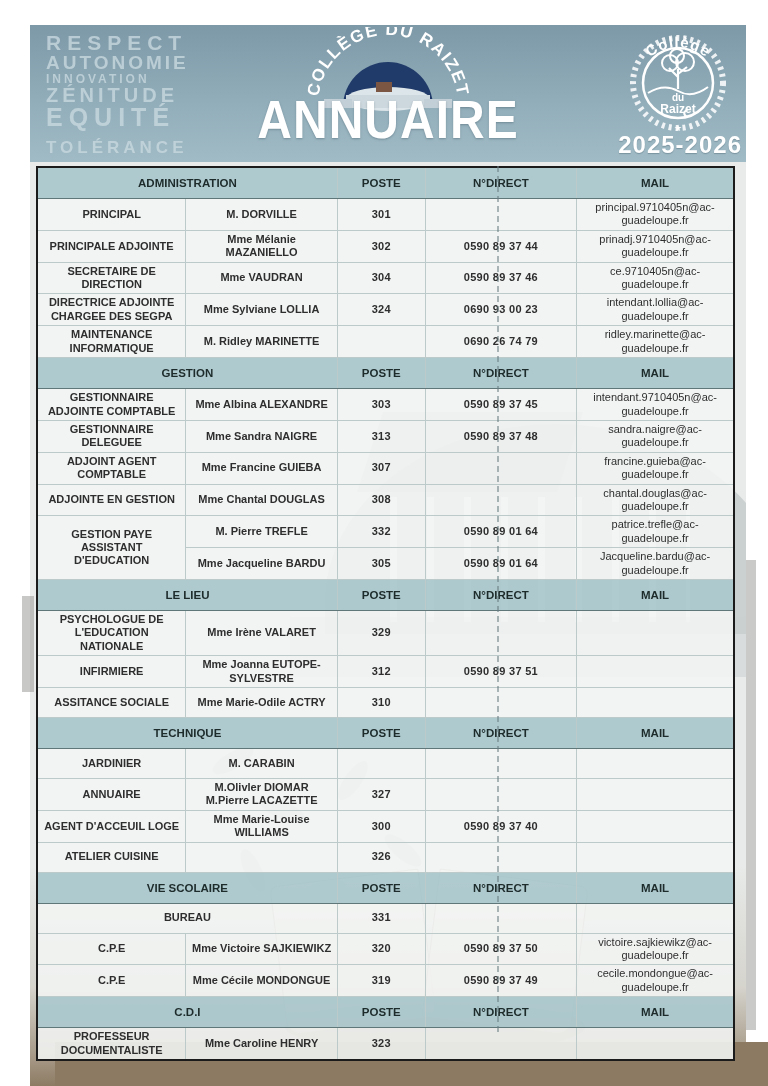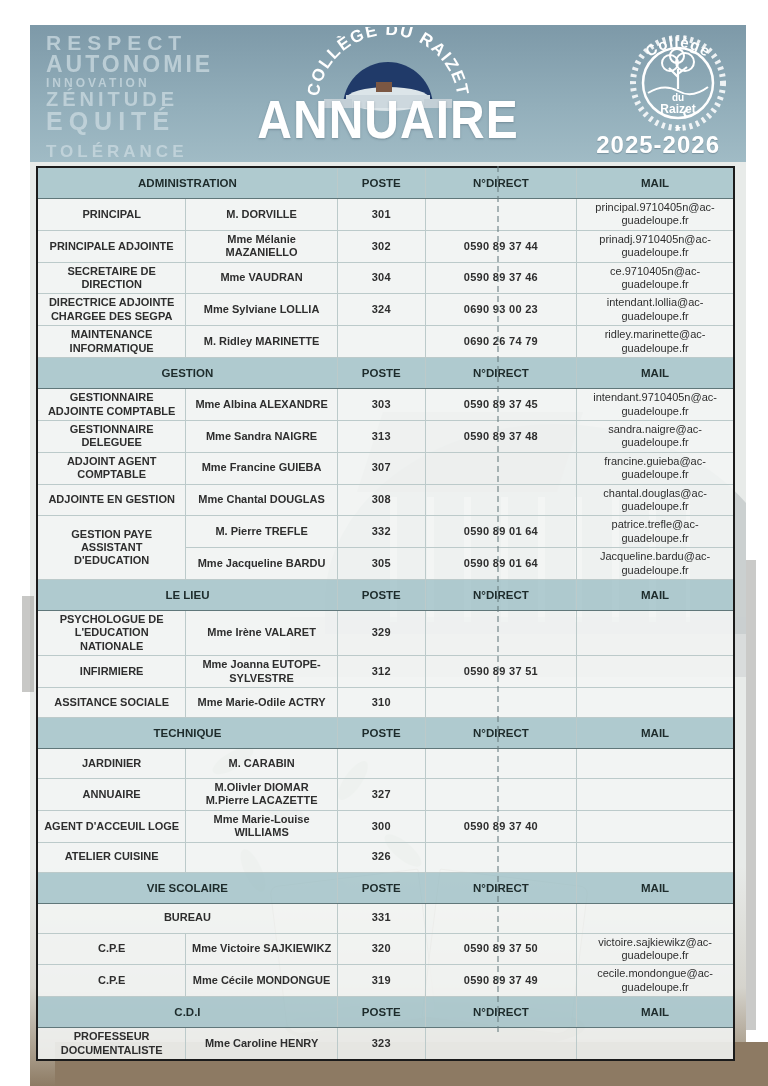--- a/index.html
+++ b/index.html
@@ -12,35 +12,35 @@
   .header-band {
     position:absolute; left:30px; top:25px; width:716px; height:173px;
     background:linear-gradient(180deg,#7d99a8 0%,#93afbb 48%,#a9c3cc 100%);
   }
   .values { position:absolute; left:16px; top:7px; }
   .values div {
     font-weight:bold; color:rgba(201,216,223,.78); line-height:1.02;
     text-transform:uppercase;
   }
   .values div:nth-child(1){ font-size:21px; letter-spacing:6px; }
-  .values div:nth-child(2){ font-size:23px; letter-spacing:3px; }
+  .values div:nth-child(2){ font-size:19px; letter-spacing:3px; }
   .values div:nth-child(3){ font-size:12px; letter-spacing:3px; }
   .values div:nth-child(4){ font-size:20px; letter-spacing:4px; }
   .values div:nth-child(5){ font-size:25px; letter-spacing:6px; }
   .values div:nth-child(6){ font-size:17px; letter-spacing:4px;margin-top:8px; }
   .emblem-svg { position:absolute; left:50%; top:2px; transform:translateX(-50%); }
   .annuaire {
     position:absolute; left:0; right:0; top:64px; text-align:center;
     font-size:48px; font-weight:bold; color:#fff; letter-spacing:1px;
     transform:scaleY(1.12); transform-origin:top center;
     text-shadow:0 1px 2px rgba(40,60,75,.35);
   }
   .logo-svg { position:absolute; right:8px; top:4px; }
   .year {
-    position:absolute; right:26px; top:106px; font-size:24px; font-weight:bold;
+    position:absolute; right:4px; top:106px; font-size:24px; font-weight:bold;
     color:#fff; letter-spacing:1px; text-shadow:0 1px 1px rgba(40,60,75,.3);
   }
   
   .poster-body {
     position:absolute; left:30px; top:162px; width:716px; height:924px;
     background:#e8ebe9; overflow:hidden; z-index:1;
   }
   .wm-slab { position:absolute; left:340px; top:250px; width:200px; height:80px;
     background:#c3c8ca; opacity:.65; transform:skewX(-18deg); }
   .wm-dome { position:absolute; left:295px; top:262px; width:460px; height:210px;

